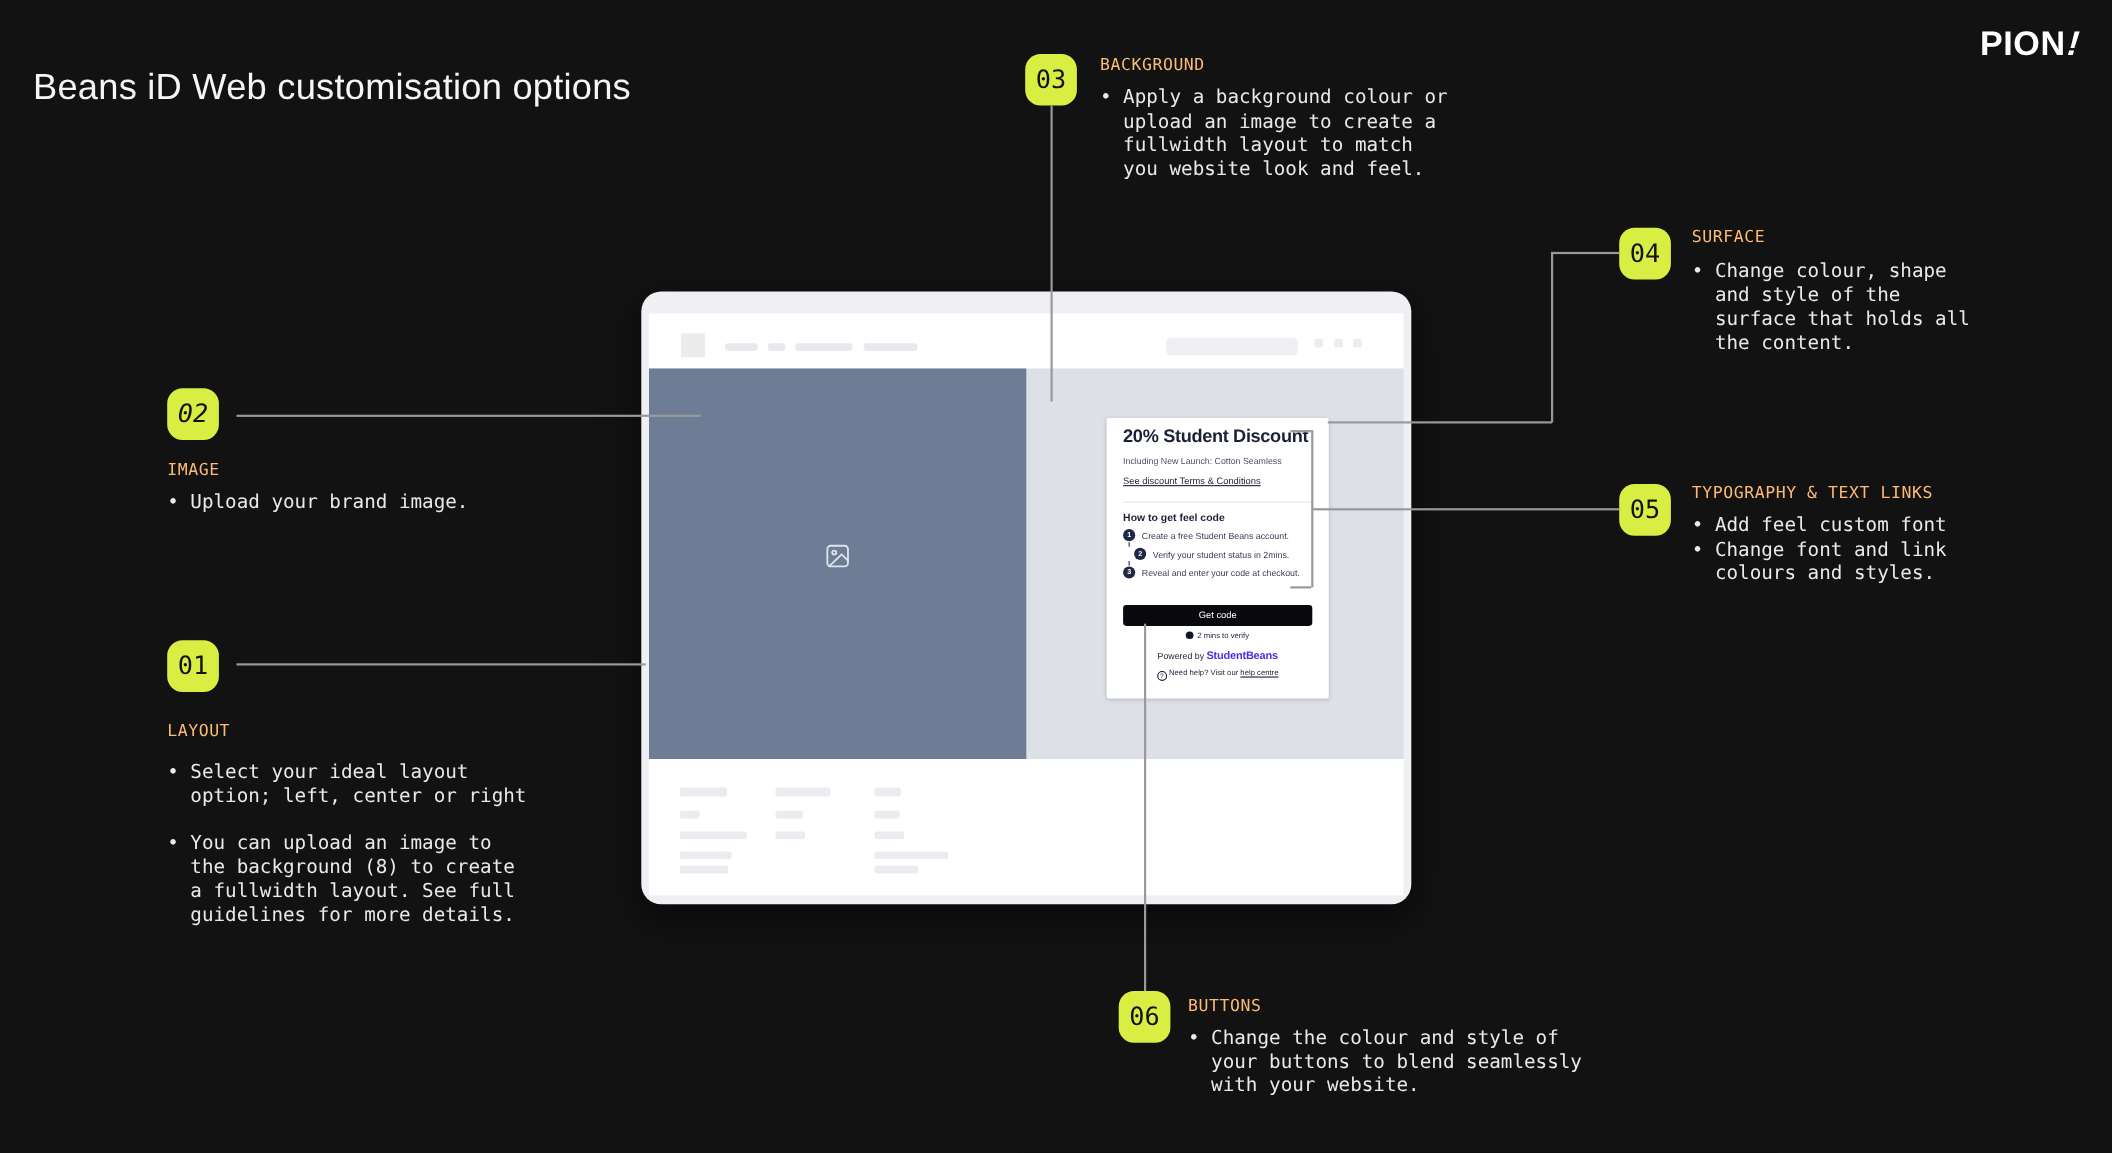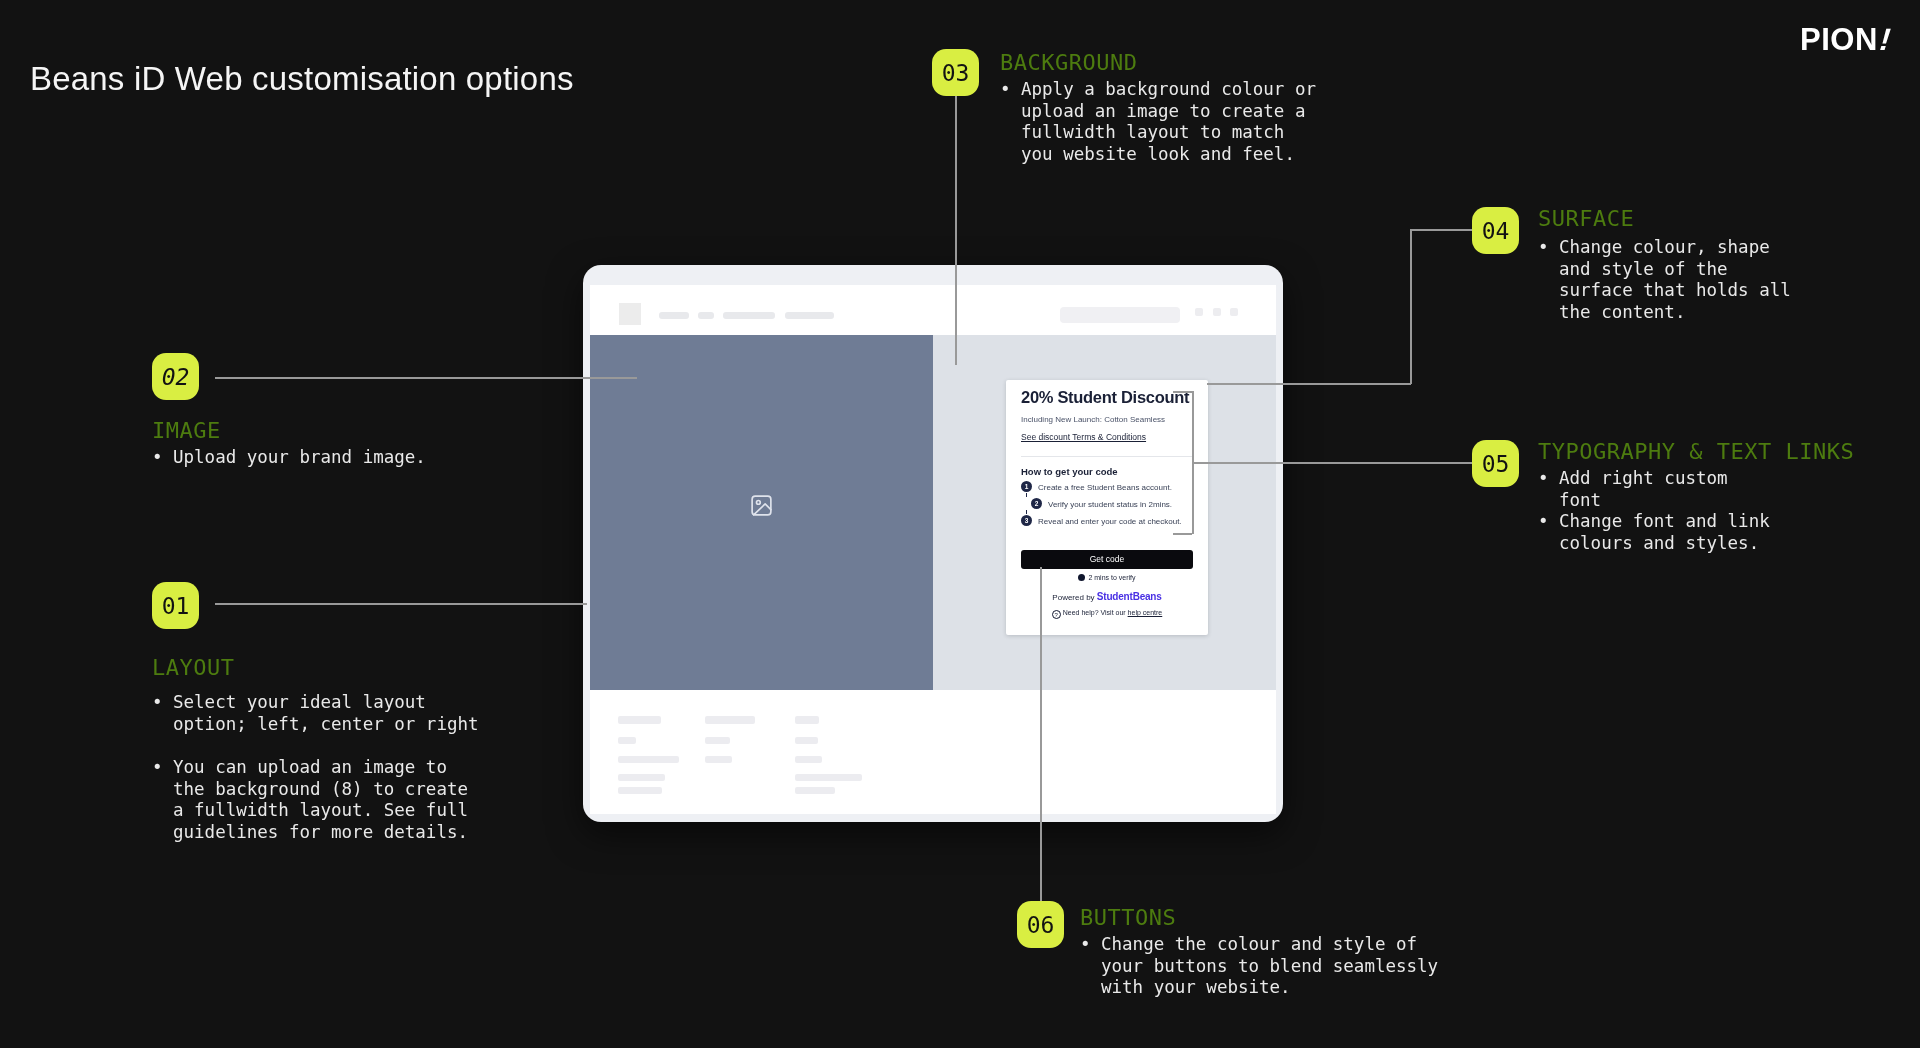--- a/index.html
+++ b/index.html
@@ -10,21 +10,21 @@
   
   .page-title { position:absolute; left:30px; top:60px; font-family:"Liberation Sans",sans-serif;
     font-size:33px; font-weight:400; color:#f5f5f5; letter-spacing:0.2px; }
   .logo { position:absolute; left:1800px; top:22px; font-family:"Liberation Sans",sans-serif;
     font-size:31px; font-weight:700; color:#ffffff; letter-spacing:0.5px; }
   .logo .mark { display:inline-block; transform:skewX(-16deg); margin-left:2px; }
 
   
   .badge { position:absolute; width:47px; height:47px; border-radius:14px; background:#d9ee42;
     color:#121212; font-size:23px; display:flex; align-items:center; justify-content:center; }
-  .callout-heading { position:absolute; color:#4d7c0f; font-size:22px; letter-spacing:0.5px; }
+  .callout-heading { position:absolute; color:#fdba74; font-size:15px; letter-spacing:0.5px; }
   .bullets { position:absolute; color:#e9e9e9; font-size:17.5px; line-height:21.5px; }
   .bullet { display:flex; }
   .bullet + .bullet { margin-top:22px; }
   .bullet .dot { width:21px; flex:0 0 21px; }
 
   
   .line { position:absolute; background:#999999; z-index:30; }
   .line.h { height:1.5px; }
   .line.v { width:1.5px; }
 
@@ -137,21 +137,21 @@
   </div>
   <div class="bullets" id="t04">
     <div class="bullet">
         <span class="dot">•</span>
         <span>Change colour, shape and style of the surface that holds all the content.</span>
       </div>
   </div>
   <div class="bullets" id="t05">
     <div class="bullet">
         <span class="dot">•</span>
-        <span>Add right custom font</span>
+        <span>Add feel custom font</span>
       </div>
     <div class="bullet" style="margin-top:0;">
         <span class="dot">•</span>
         <span>Change font and link colours and styles.</span>
       </div>
   </div>
   <div class="bullets" id="t06">
     <div class="bullet">
         <span class="dot">•</span>
         <span>Change the colour and style of your buttons to blend seamlessly with your website.</span>
@@ -196,21 +196,21 @@
       <div class="fbar" style="left:205px;top:84px;width:67px;"></div>
       <div class="fbar" style="left:205px;top:97px;width:40px;"></div>
     </div>
   </div>
 
   <div class="card">
     <div class="card-title">20% Student Discount</div>
     <div class="card-sub">Including New Launch: Cotton Seamless</div>
     <div class="card-terms u">See discount Terms &amp; Conditions</div>
     <div class="card-div"></div>
-    <div class="card-how">How to get your code</div>
+    <div class="card-how">How to get feel code</div>
 
     <div class="step" style="top:101px;">
       <span class="step-n">1</span>
       <span class="step-t">Create a free Student Beans account.</span>
     </div>
     <div class="step-dash" style="top:113px;"></div>
     <div class="step" style="top:118px;margin-left:10px;">
       <span class="step-n">2</span>
       <span class="step-t">Verify your student status in 2mins.</span>
     </div>

